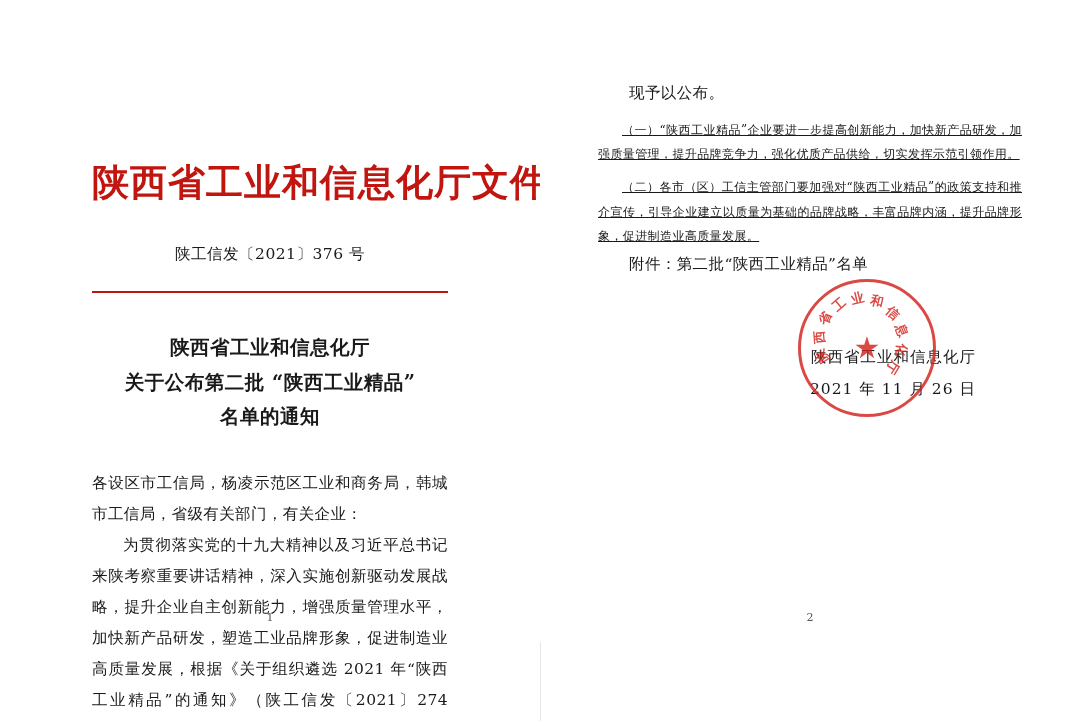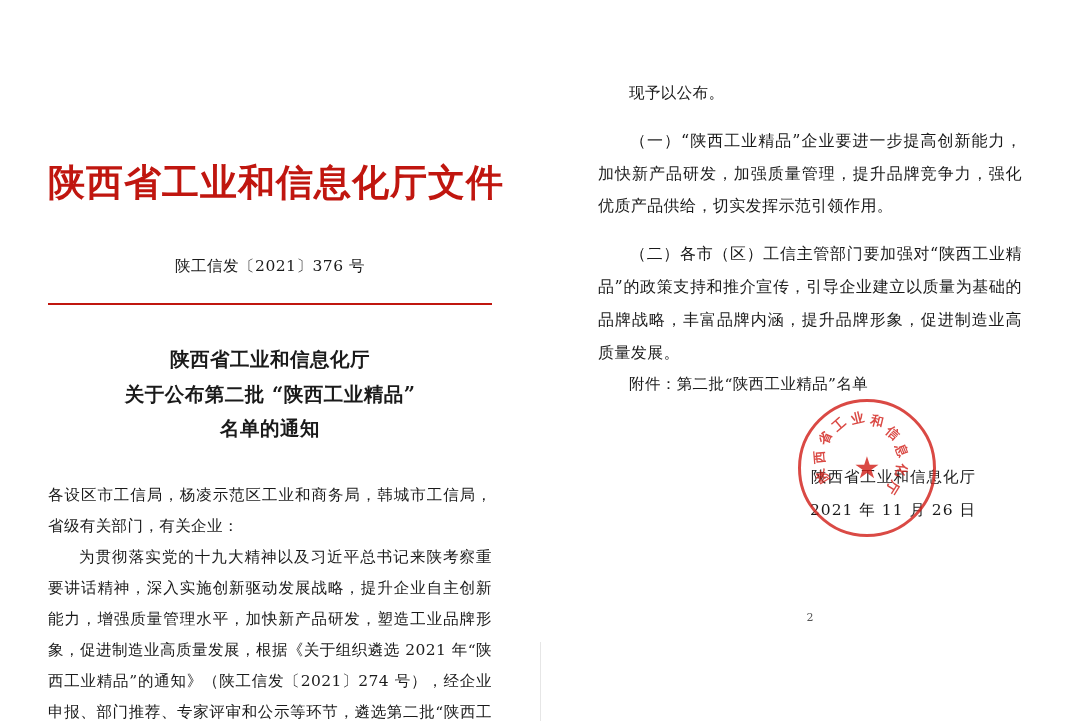--- a/index.html
+++ b/index.html
@@ -22,21 +22,21 @@
     background: #ffffff;
   }
   .page {
     position: relative;
     width: 540px;
     height: 642px;
     box-sizing: border-box;
     background: #ffffff;
   }
   .page-left {
-    padding: 0 48px;
+    padding: 0 92px;
   }
   .page-right {
     padding: 0 58px;
   }
   .spine {
     position: absolute;
     left: 540px;
     top: 0;
     width: 1px;
     height: 721px;
@@ -49,21 +49,21 @@
     text-align: center;
     color: #c0160f;
     font-family: "DejaVu Serif", "Liberation Serif", serif;
     font-weight: bold;
     font-size: 37px;
     letter-spacing: 1px;
     line-height: 1.2;
     white-space: nowrap;
   }
   .doc-number {
-    margin-top: 52px;
+    margin-top: 40px;
     text-align: center;
     font-size: 15.5px;
     color: #1a1a1a;
     letter-spacing: 0.5px;
   }
   .red-rule {
     margin-top: 26px;
     height: 2px;
     background: #c0160f;
     width: 100%;
@@ -103,26 +103,27 @@
   
   .r-first {
     margin-top: 78px;
     font-size: 15.5px;
     line-height: 2.05;
     text-align: justify;
     letter-spacing: 0.4px;
     text-indent: 2em;
   }
   .r-para {
-    margin-top: 15px;
-    font-size: 16px;
+    margin-top: 8px;
+    font-size: 12px;
     line-height: 2.05;
     text-align: justify;
     letter-spacing: 0.4px;
     text-indent: 2em;
+    text-decoration: underline;
   }
   .attachment {
     font-size: 15.5px;
     line-height: 2.05;
     letter-spacing: 0.4px;
     text-indent: 2em;
   }
   .signature-block {
     margin-top: 60px;
     text-align: right;

